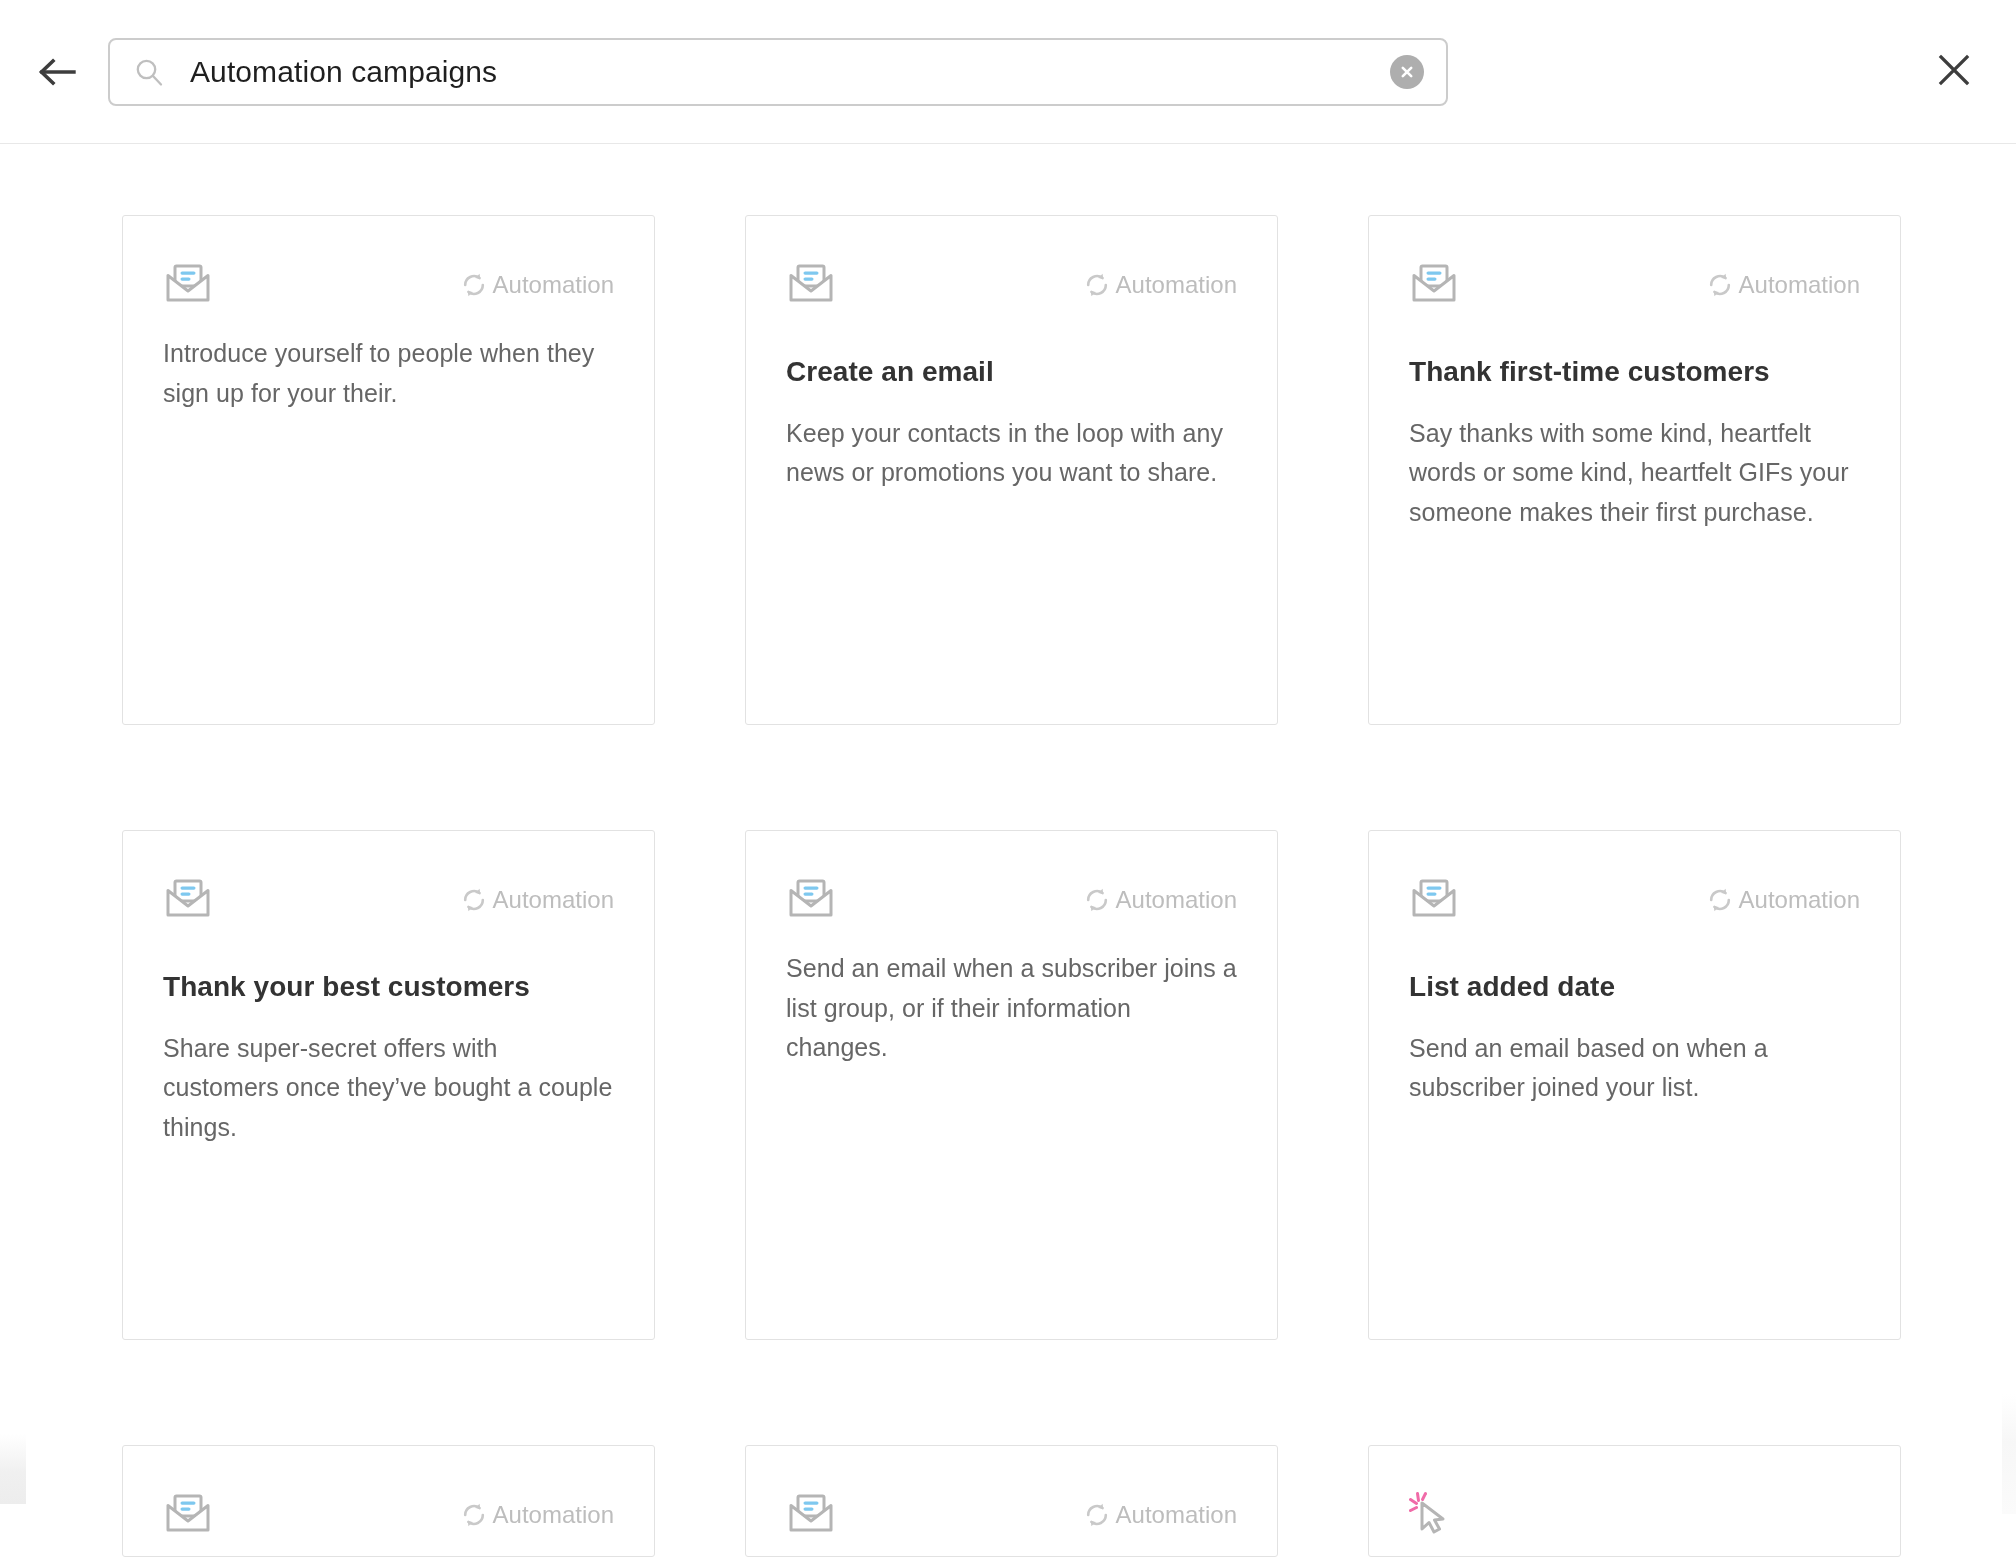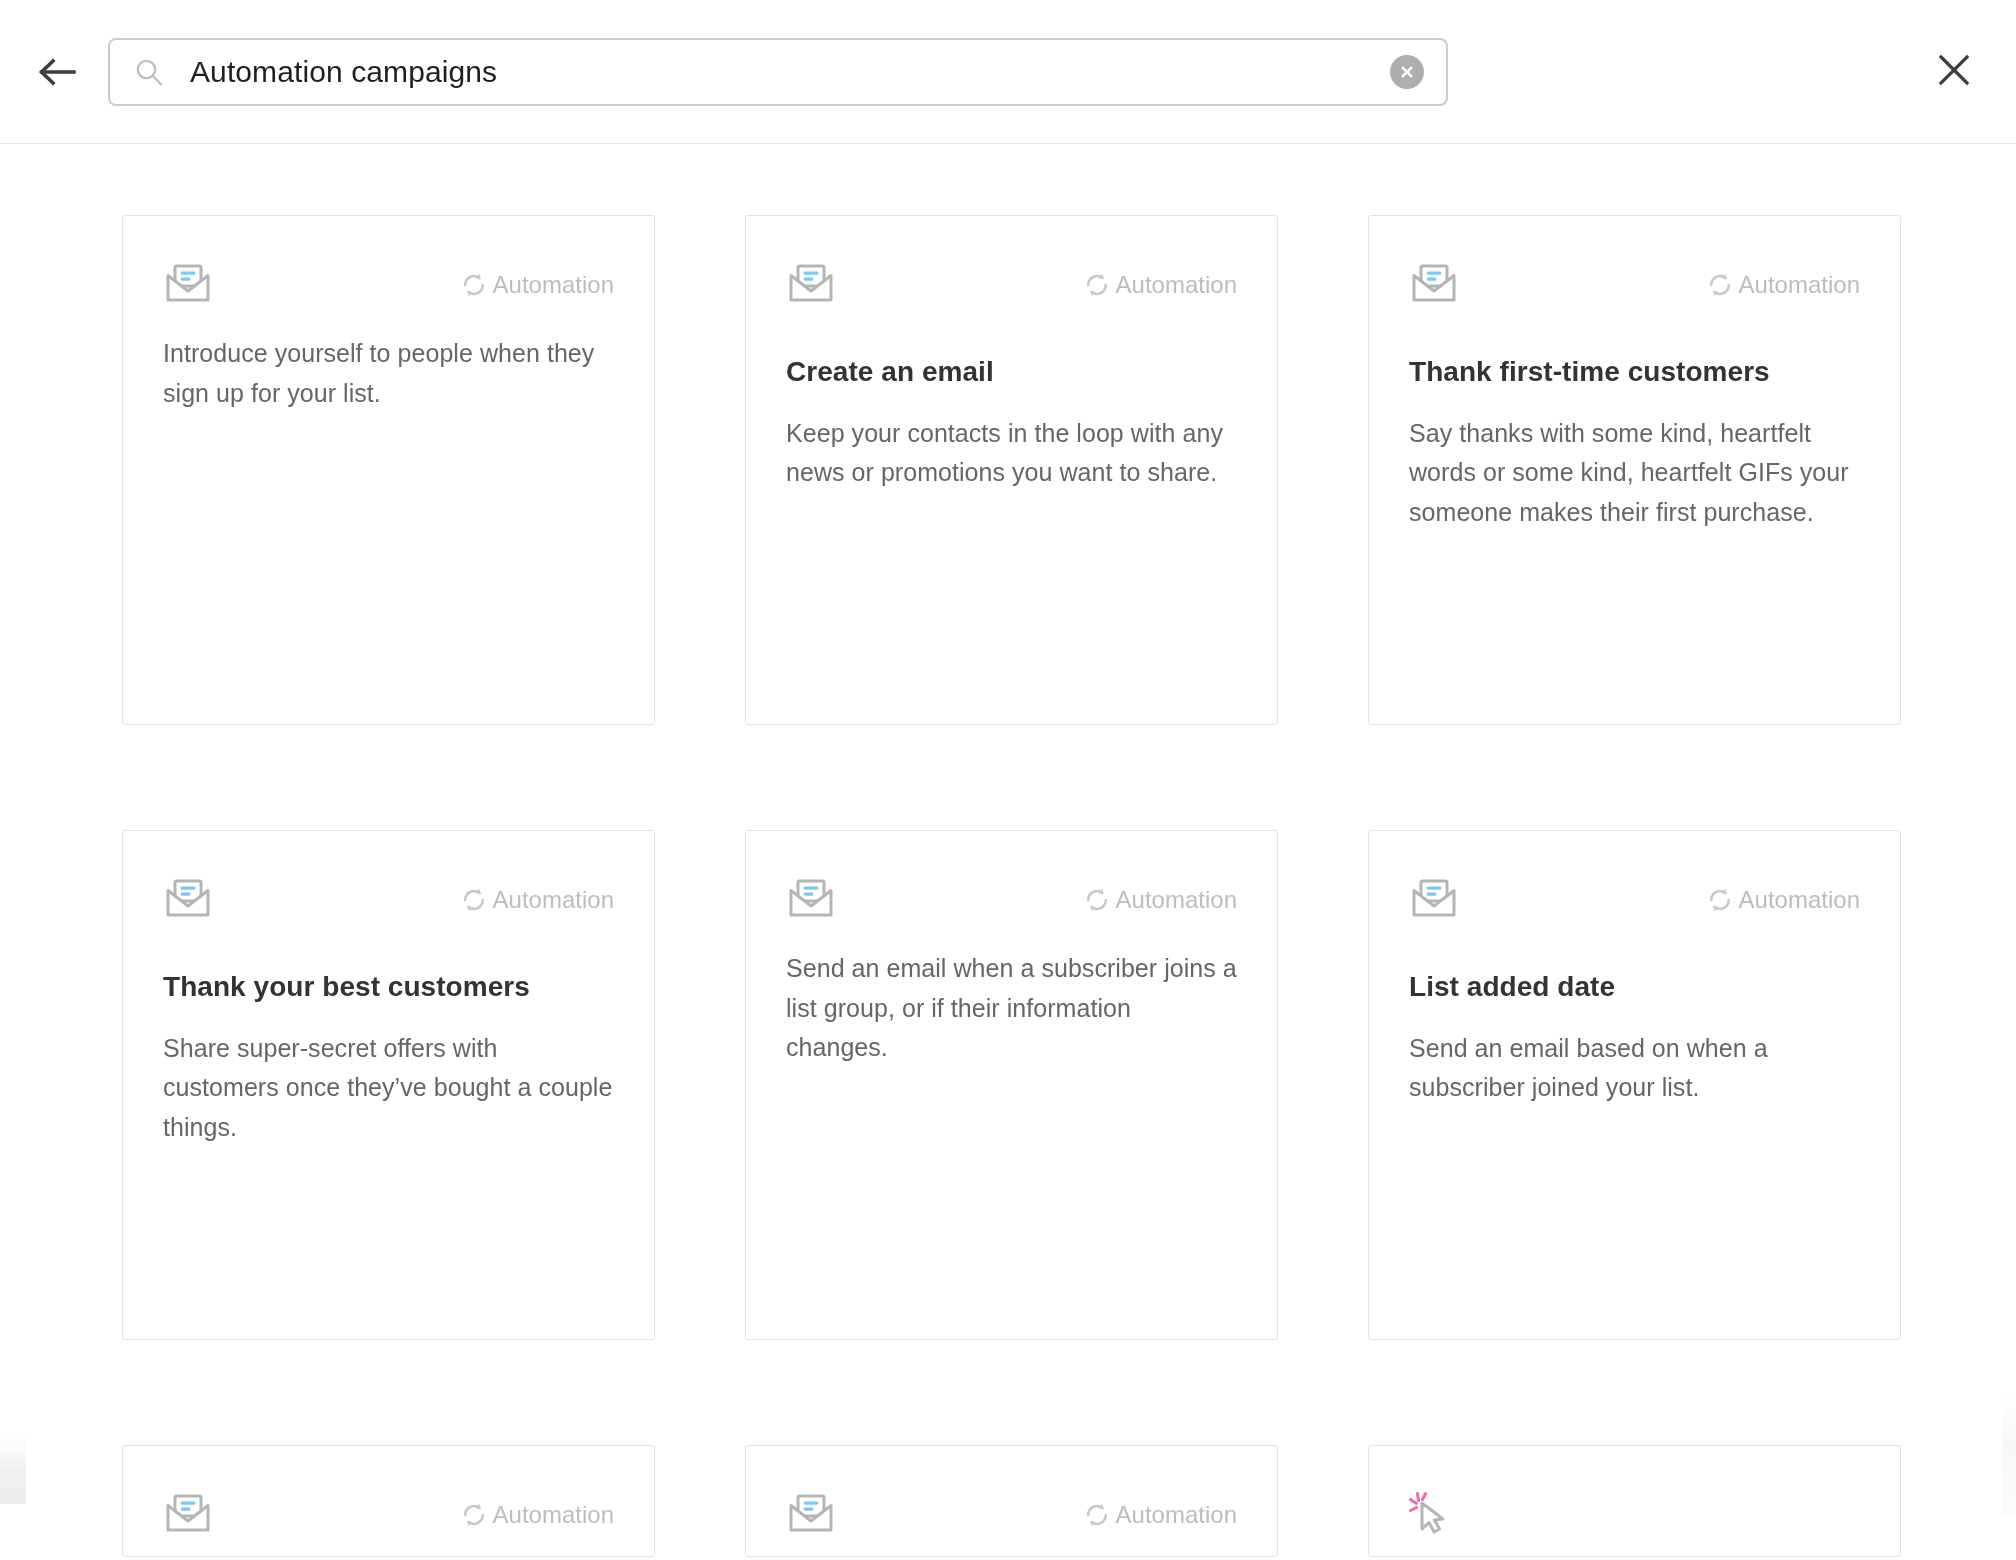--- a/index.html
+++ b/index.html
@@ -229,21 +229,21 @@
         <span class="card-type">
           <svg width="26" height="26" viewBox="0 0 26 26">
             <path d="M4.2 13a8.8 8.8 0 0 1 14.3-6.9" stroke="#c9c9c9" stroke-width="2.6" fill="none" stroke-linecap="round"></path>
             <path d="M21.8 13a8.8 8.8 0 0 1-14.3 6.9" stroke="#c9c9c9" stroke-width="2.6" fill="none" stroke-linecap="round"></path>
             <path d="M18.6 1.8 L19.3 7.1 L14.2 6.1 Z" fill="#c9c9c9"></path>
             <path d="M7.4 24.2 L6.7 18.9 L11.8 19.9 Z" fill="#c9c9c9"></path>
           </svg>
           <span>Automation</span>
         </span>
       </div>
-      <div class="card-desc">Introduce yourself to people when they sign up for your list.</div>
+      <div class="card-desc">Introduce yourself to people when they sign up for your their.</div>
     </div>
 
     <div class="card">
       <div class="card-top">
         <span>
           <svg width="50" height="42" viewBox="0 0 50 42">
             <rect x="12" y="4" width="26" height="20" rx="1.5" fill="#fff" stroke="#b5b5b5" stroke-width="3"></rect>
             <rect x="17.5" y="9.5" width="15" height="3.2" rx="1.6" fill="#7ec8ef"></rect>
             <rect x="17.5" y="15.5" width="10" height="3.2" rx="1.6" fill="#7ec8ef"></rect>
             <path d="M5 13.5 L5 38 L45 38 L45 13.5 L25 29 Z" fill="#fff" stroke="#b5b5b5" stroke-width="3" stroke-linejoin="round"></path>

